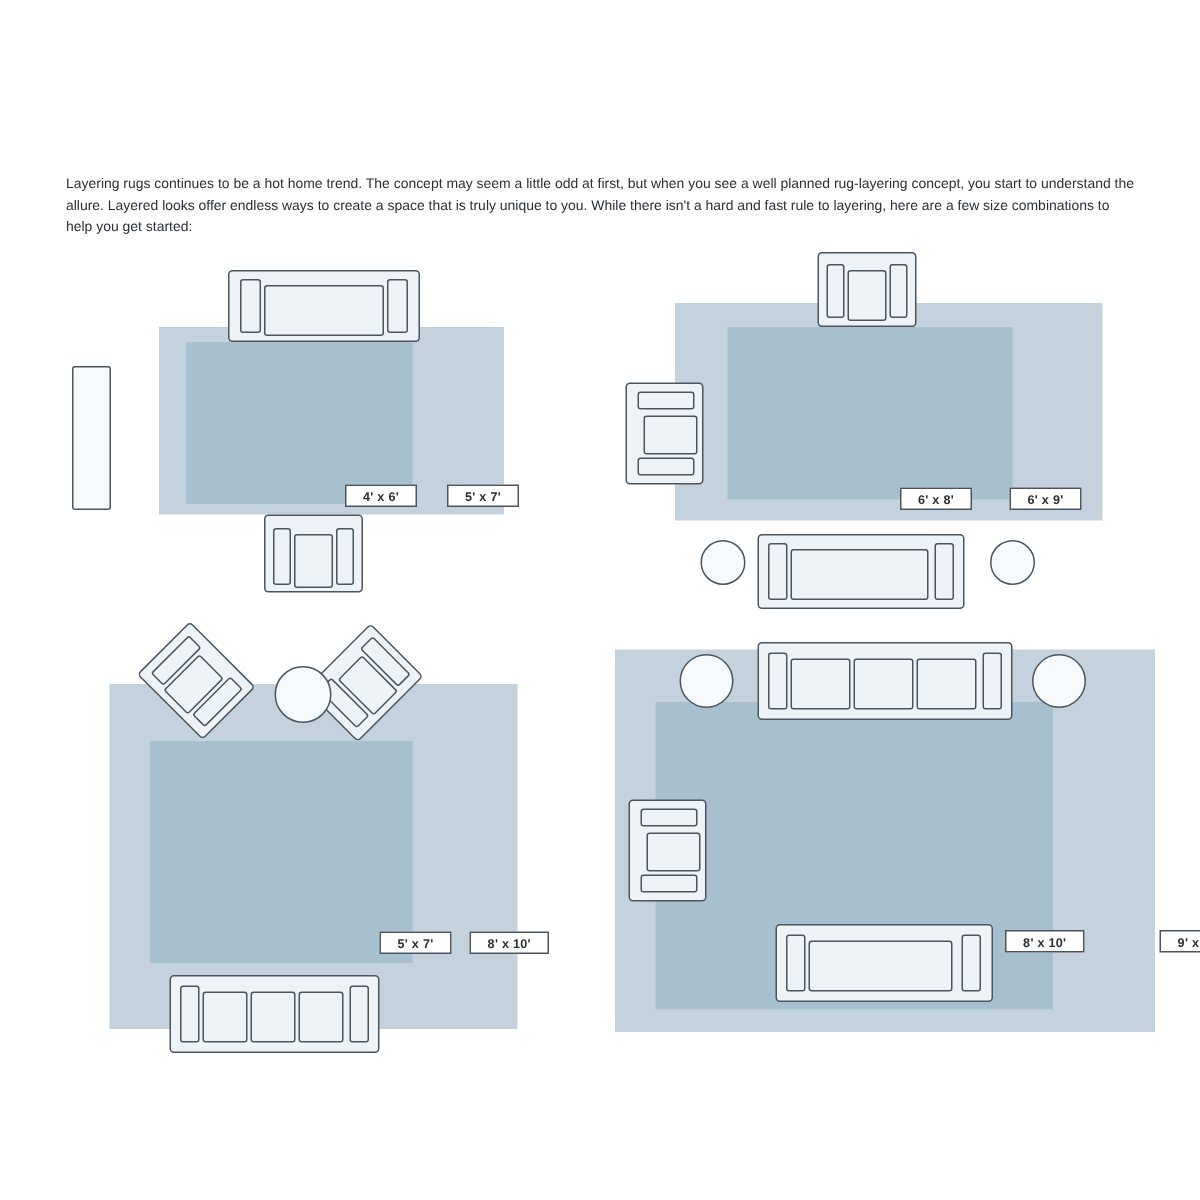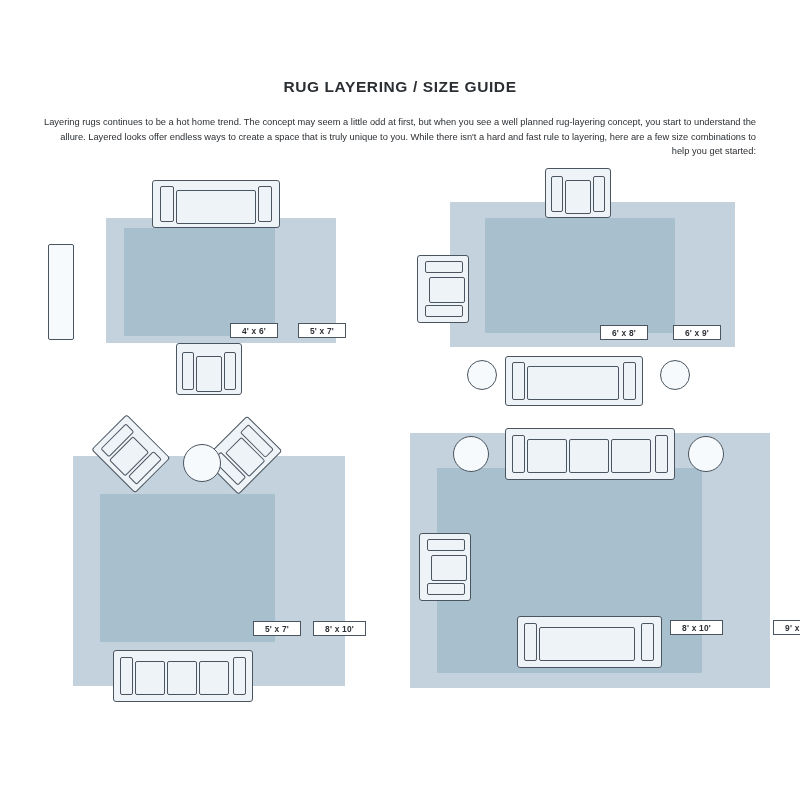--- a/index.html
+++ b/index.html
@@ -33,21 +33,21 @@
     color: #2b2f33;
   }
   .intro {
     position: absolute;
     left: 44px;
     top: 115px;
     width: 712px;
     font-size: 9.3px;
     line-height: 14.6px;
     color: #2b2f33;
-    text-align: right;
+    text-align: left;
   }
   .diagram-area {
     position: absolute;
     left: 0;
     top: 150px;
     width: 655px;
     height: 580px;
   }
   .panel {
     position: absolute;
@@ -107,21 +107,20 @@
     box-sizing: border-box;
   }
   .r3 { border-radius: 3px; }
   .r2 { border-radius: 2px; }
 </style>
 </head>
 <body>
 
 <div class="page">
 
-  <div class="title">RUG LAYERING / SIZE GUIDE</div>
   <div class="intro">Layering rugs continues to be a hot home trend. The concept may seem a little odd at first, but when you see a well planned rug-layering concept, you start to understand the allure. Layered looks offer endless ways to create a space that is truly unique to you. While there isn't a hard and fast rule to layering, here are a few size combinations to help you get started:</div>
 
   <div class="diagram-area">
 
     <div class="panel" style="left:40px; top:10px; width:330px; height:260px;">
 
       <div class="rug-outer" style="left:66px; top:58px; width:230px; height:125px;"></div>
 
       <div class="rug-inner" style="left:84px; top:68px; width:151px; height:108px;"></div>
 

